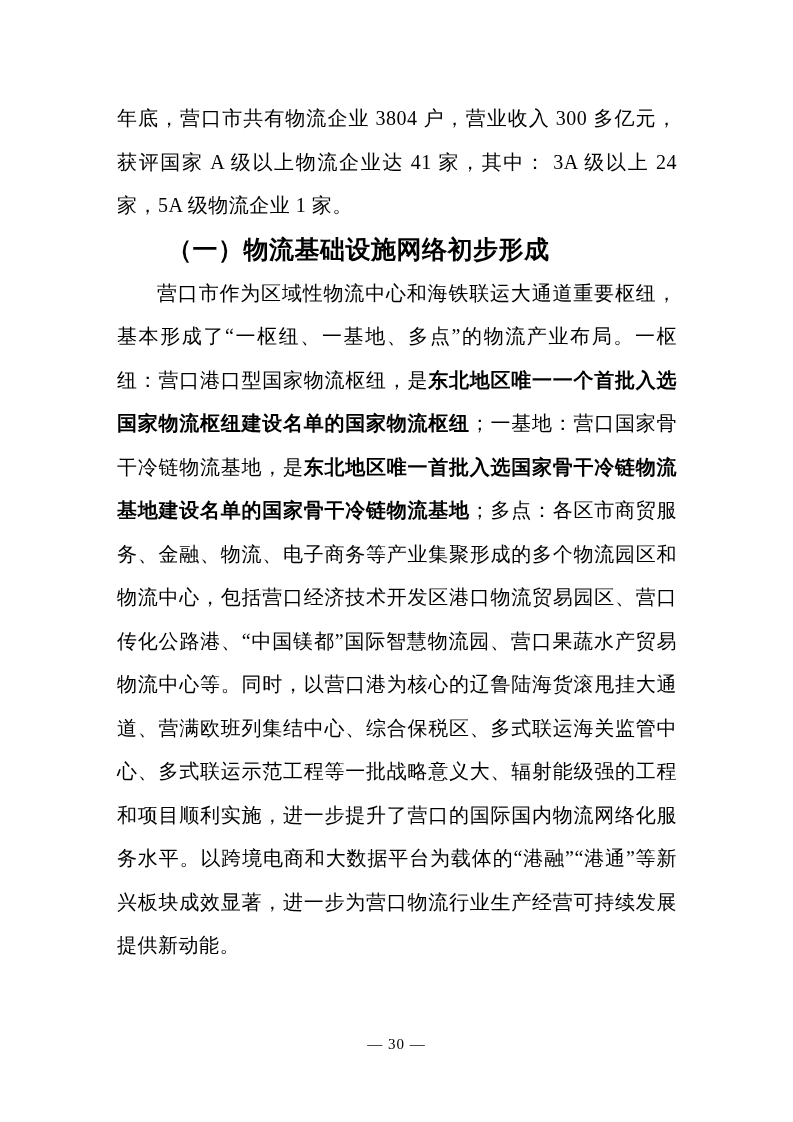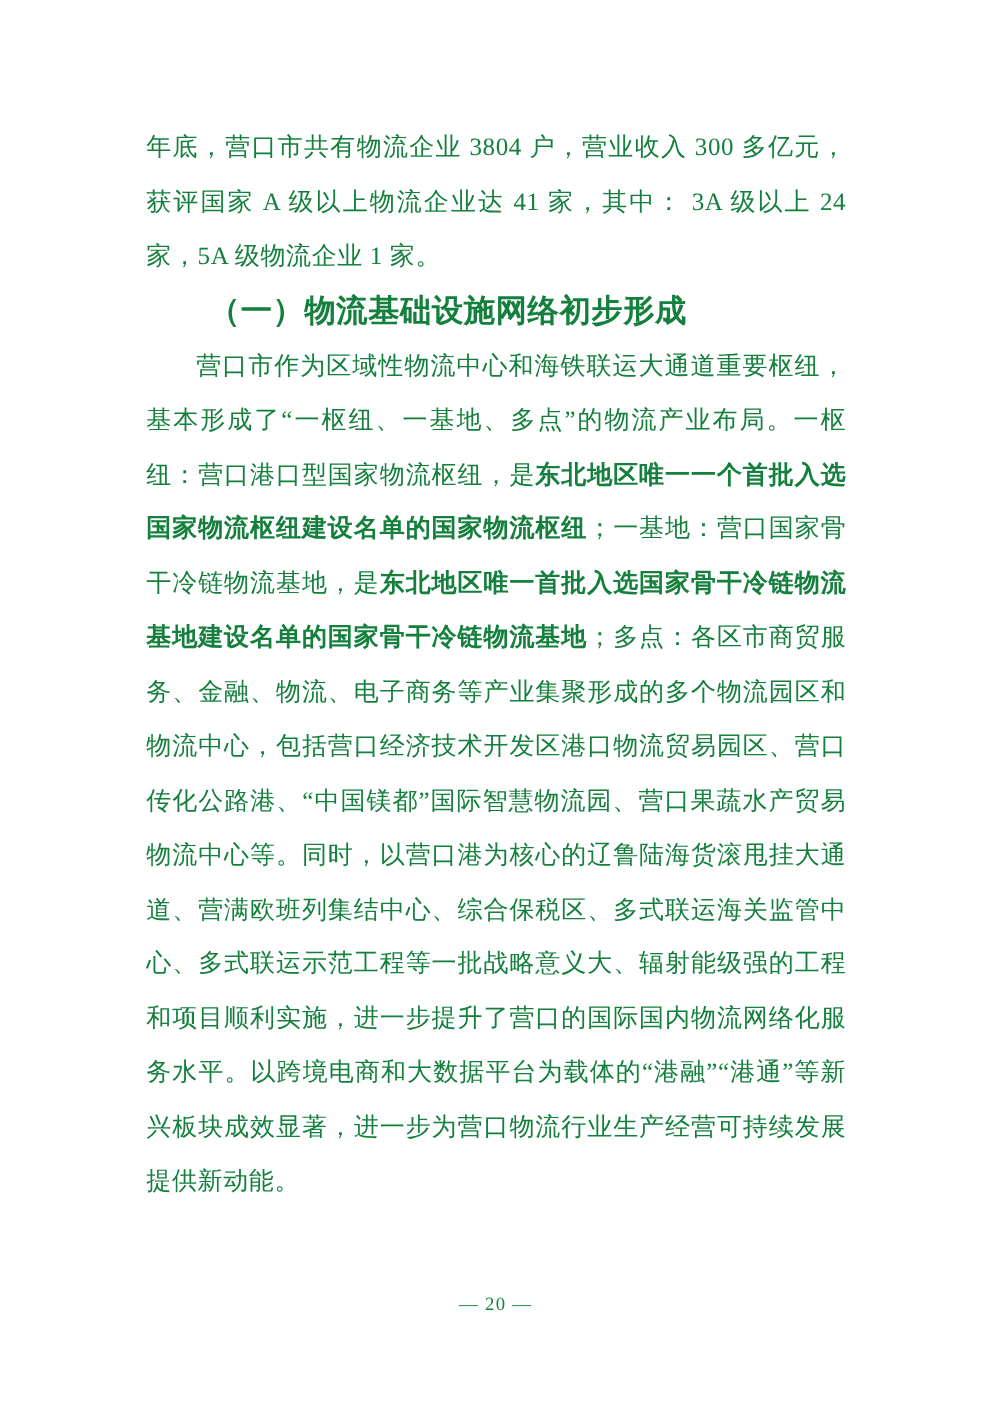--- a/index.html
+++ b/index.html
@@ -7,21 +7,21 @@
     padding: 0;
     background: #ffffff;
   }
   .page {
     position: relative;
     width: 793px;
     height: 1122px;
     background: #ffffff;
     overflow: hidden;
     font-family: "Liberation Serif", "DejaVu Serif", serif;
-    color: #15803d;
+    color: #000000;
   }
   .content {
     position: absolute;
     left: 117px;
     top: 97px;
     width: 560px;
   }
   p.body-para {
     margin: 0;
     font-size: 20px;
@@ -61,15 +61,15 @@
 <div class="page">
   <div class="content">
     <p class="body-para">年底，营口市共有物流企业 3804 户，营业收入 300 多亿元，获评国家 A 级以上物流企业达 41 家，其中： 3A 级以上 24 家，5A 级物流企业 1 家。</p>
 
     <h3 class="section-heading">（一）物流基础设施网络初步形成</h3>
 
     <p class="body-para first-line-indent"><span>营口市作为区域性物流中心和海铁联运大通道重要枢纽，基本形成了“一枢纽、一基地、多点”的物流产业布局。一枢纽：营口港口型国家物流枢纽，是</span><span class="bold">东北地区唯一一个首批入选国家物流枢纽建设名单的国家物流枢纽</span><span>；一基地：营口国家骨干冷链物流基地，是</span><span class="bold">东北地区唯一首批入选国家骨干冷链物流基地建设名单的国家骨干冷链物流基地</span><span>；多点：各区市商贸服务、金融、物流、电子商务等产业集聚形成的多个物流园区和物流中心，包括营口经济技术开发区港口物流贸易园区、营口传化公路港、“中国镁都”国际智慧物流园、营口果蔬水产贸易物流中心等。同时，以营口港为核心的辽鲁陆海货滚甩挂大通道、营满欧班列集结中心、综合保税区、多式联运海关监管中心、多式联运示范工程等一批战略意义大、辐射能级强的工程和项目顺利实施，进一步提升了营口的国际国内物流网络化服务水平。以跨境电商和大数据平台为载体的“港融”“港通”等新兴板块成效显著，进一步为营口物流行业生产经营可持续发展提供新动能。</span></p>
   </div>
 
   <div class="footer">
-    <span>— 20 —</span>
+    <span>— 30 —</span>
   </div>
 </div>
 
 </body></html>

